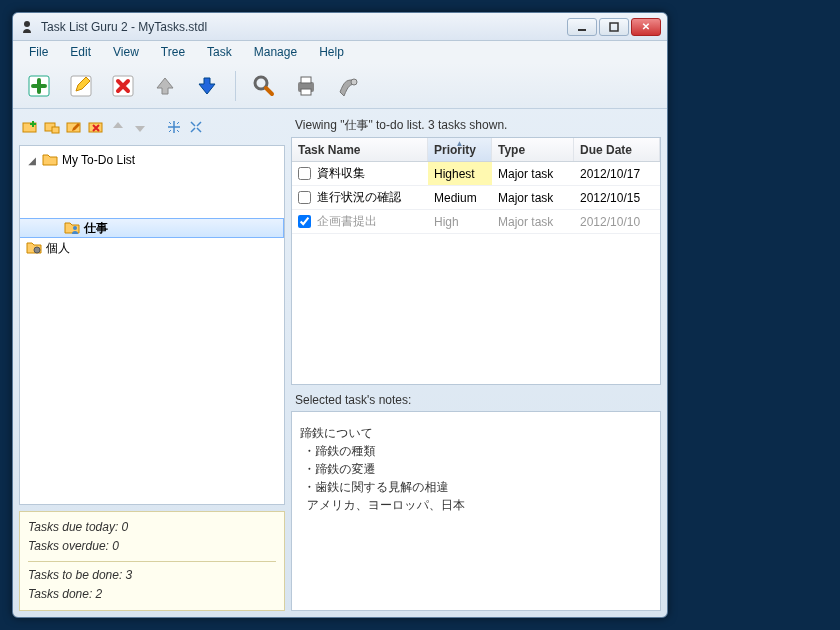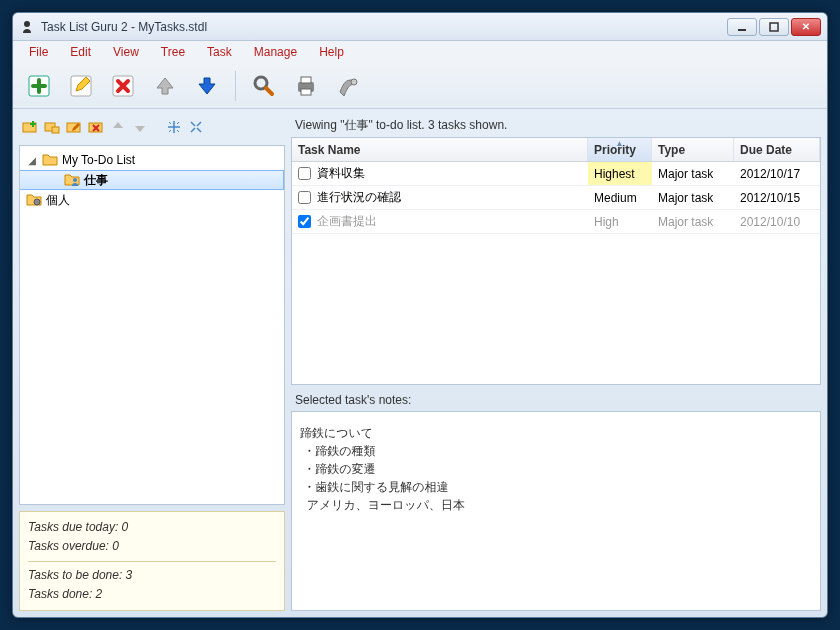--- a/index.html
+++ b/index.html
@@ -9,21 +9,21 @@
   font-size: 12px;
   width: 840px;
   height: 630px;
   overflow: hidden;
   padding: 12px;
 }
 .window {
   background: linear-gradient(to bottom, #e8f0f8 0%, #d8e4f0 100%);
   border: 1px solid #5a7a9a;
   border-radius: 6px;
-  width: 816px;
+  width: 656px;
   height: 606px;
   display: flex;
   flex-direction: column;
   box-shadow: 0 0 8px rgba(0,0,0,0.5);
 }
 .titlebar {
   height: 28px;
   display: flex;
   align-items: center;
   padding: 0 6px;
@@ -48,21 +48,21 @@
 }
 .win-btn.close { background: linear-gradient(to bottom, #e88, #c33); border-color:#a22; color:#fff; font-weight:bold; }
 .menubar {
   height: 22px;
   display: flex;
   align-items: center;
   padding: 0 6px;
   gap: 2px;
   background: #f0f4f8;
 }
-.menubar .menu-item { padding: 2px 10px; color: #b91c1c; }
+.menubar .menu-item { padding: 2px 10px; color: #0c4a6e; }
 .toolbar {
   height: 46px;
   display: flex;
   align-items: center;
   padding: 4px 8px;
   gap: 6px;
   background: linear-gradient(to bottom, #f0f4f8, #e4ecf4);
   border-bottom: 1px solid #c0d0e0;
 }
 .tool-btn {
@@ -103,20 +103,21 @@
 .tree-row {
   display: flex; align-items: center;
   height: 20px;
   padding-left: 6px;
   gap: 4px;
 }
 .tree-row.selected {
   background: linear-gradient(to bottom, #e8f2ff, #cfe6ff);
   border: 1px solid #7eb6ff;
   border-left: none;
+  margin-top: 48px;
 }
 .tree-row .toggle { width:12px; text-align:center; color:#666; font-size:10px; }
 .tree-icon { width:16px; height:16px; display:inline-flex; }
 .stats {
   background: #fffef0;
   border: 1px solid #d8d0a0;
   padding: 6px 8px;
   line-height: 1.6;
   color: #333;
   font-style: italic;

